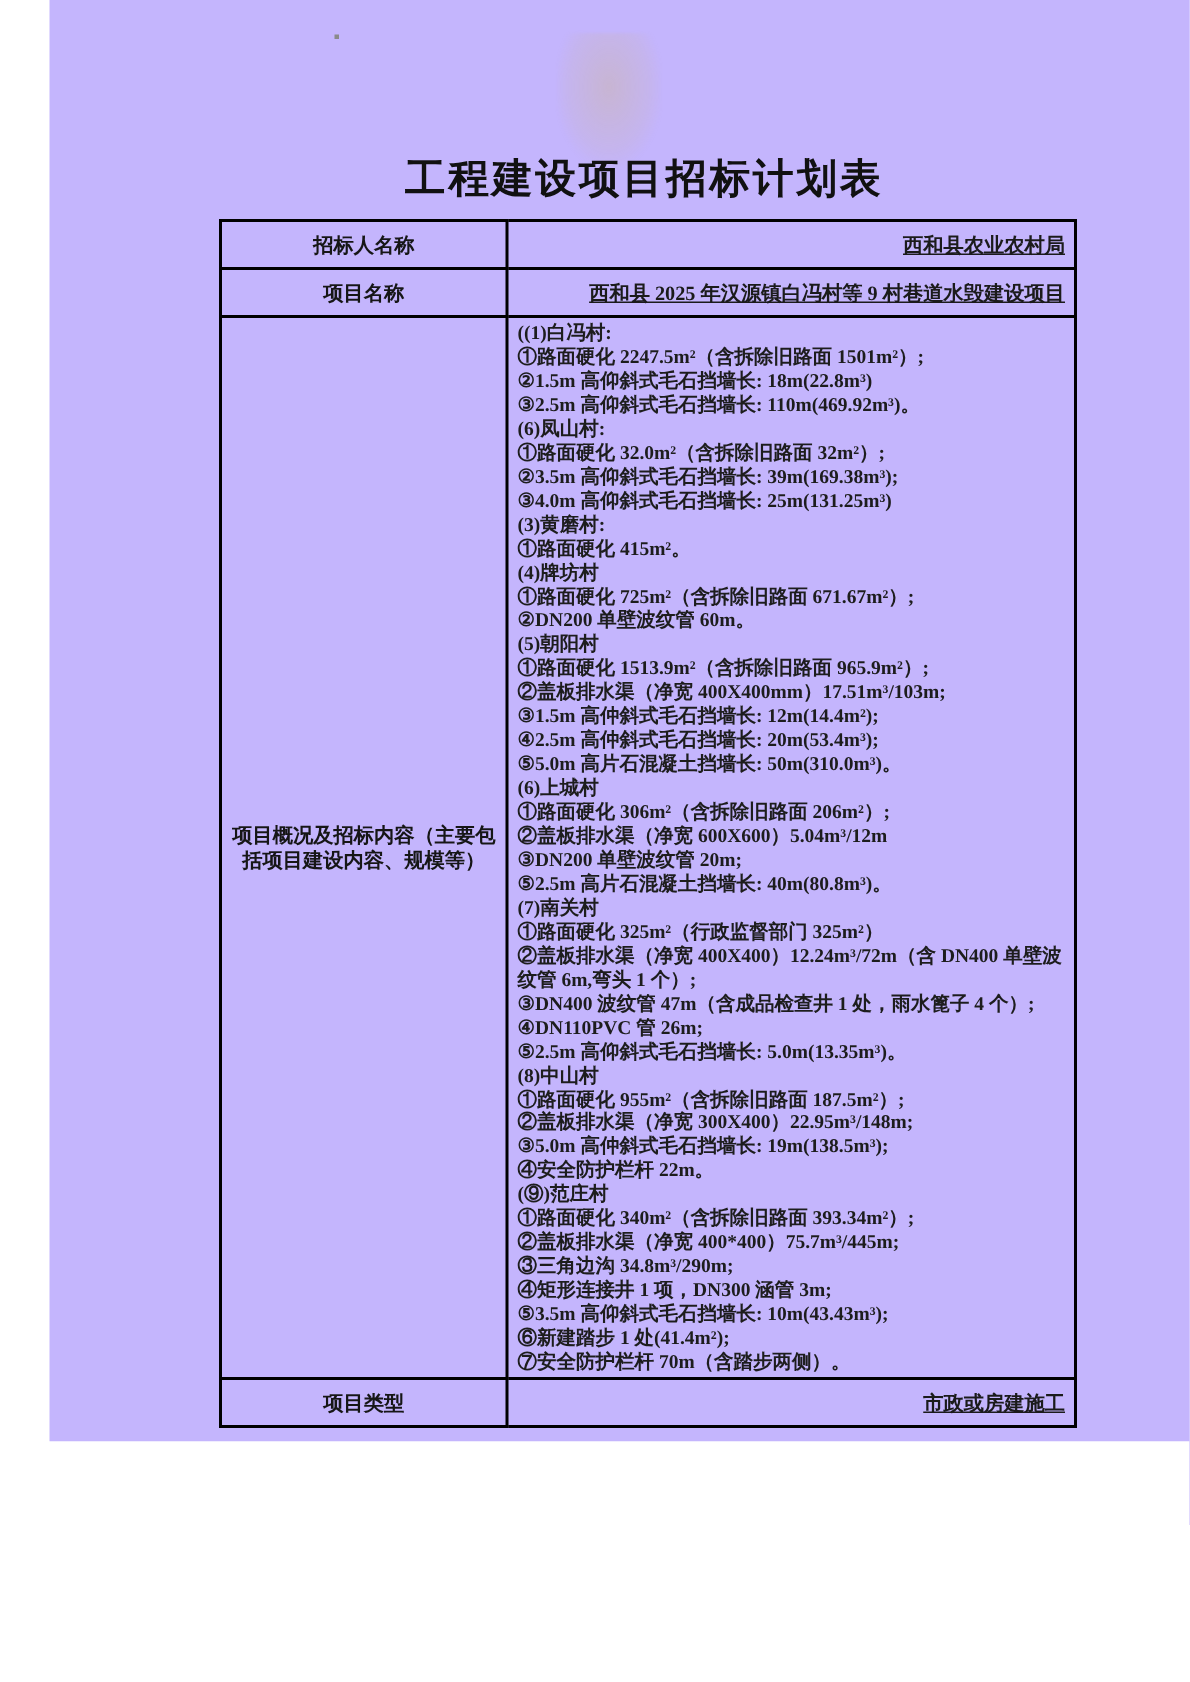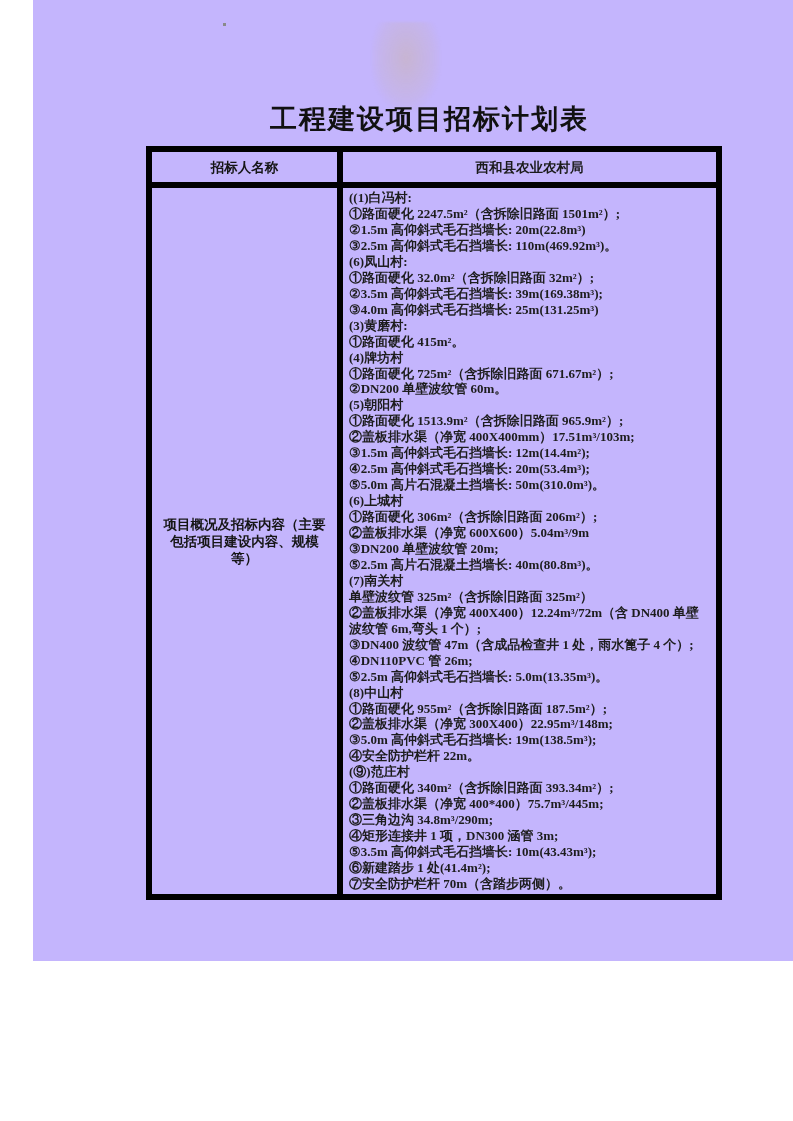--- a/index.html
+++ b/index.html
@@ -26,34 +26,34 @@
     font-size:27px;font-weight:bold;letter-spacing:2px;color:#111;
   }
   table.tender{
     position:absolute;left:113px;top:146px;
     width:570px;
     border-collapse:collapse;table-layout:fixed;
     background:transparent;
   }
   table.tender{border:2px solid #2a2a2a;}
   table.tender td{
-    border:6px solid #000000;
+    border:2px solid #000000;
     padding:2px 6px;
     font-size:13.5px;
     line-height:17px;
     vertical-align:middle;
     overflow-wrap:break-word;
   }
   td.label{
     text-align:center;
     font-weight:bold;
     color:#161616;
   }
   td.value{font-weight:600;}
-  td.value.center{text-align:center;}
+  td.value.center{text-align:right;text-decoration:underline;}
   td.value.left{text-align:left;line-height:18px;padding:2px 6px 2px 8px;}
   tr.r-small td{height:26px;}
   tr.r-info td{height:56px;}
   tr.r-big td{height:702px;}
   tr.r-thick td{border-bottom-width:2px;}
   td.content{
     vertical-align:top;
     padding:3px 6px 3px 8px;
   }
   td.content .lines{
@@ -76,65 +76,73 @@
   <table class="tender">
     <colgroup>
       <col style="width:191px">
       <col style="width:379px">
     </colgroup>
     <tbody>
       <tr class="r-small">
         <td class="label">招标人名称</td>
         <td class="value center">西和县农业农村局</td>
       </tr>
+      <tr class="r-small">
+        <td class="label">项目名称</td>
+        <td class="value center">西和县 2025 年汉源镇白冯村等 9 村巷道水毁建设项目</td>
+      </tr>
       <tr class="r-big">
         <td class="label">项目概况及招标内容（主要包括项目建设内容、规模等）</td>
         <td class="value content">
           <div class="lines">
               <div>((1)白冯村:</div>
               <div>①路面硬化 2247.5m²（含拆除旧路面 1501m²）;</div>
-              <div>②1.5m 高仰斜式毛石挡墙长: 20m(22.8m³)</div>
+              <div>②1.5m 高仰斜式毛石挡墙长: 18m(22.8m³)</div>
               <div>③2.5m 高仰斜式毛石挡墙长: 110m(469.92m³)。</div>
               <div>(6)凤山村:</div>
               <div>①路面硬化 32.0m²（含拆除旧路面 32m²）;</div>
               <div>②3.5m 高仰斜式毛石挡墙长: 39m(169.38m³);</div>
               <div>③4.0m 高仰斜式毛石挡墙长: 25m(131.25m³)</div>
               <div>(3)黄磨村:</div>
               <div>①路面硬化 415m²。</div>
               <div>(4)牌坊村</div>
               <div>①路面硬化 725m²（含拆除旧路面 671.67m²）;</div>
               <div>②DN200 单壁波纹管 60m。</div>
               <div>(5)朝阳村</div>
               <div>①路面硬化 1513.9m²（含拆除旧路面 965.9m²）;</div>
               <div>②盖板排水渠（净宽 400X400mm）17.51m³/103m;</div>
               <div>③1.5m 高仲斜式毛石挡墙长: 12m(14.4m²);</div>
               <div>④2.5m 高仲斜式毛石挡墙长: 20m(53.4m³);</div>
               <div>⑤5.0m 高片石混凝土挡墙长: 50m(310.0m³)。</div>
               <div>(6)上城村</div>
               <div>①路面硬化 306m²（含拆除旧路面 206m²）;</div>
-              <div>②盖板排水渠（净宽 600X600）5.04m³/9m</div>
+              <div>②盖板排水渠（净宽 600X600）5.04m³/12m</div>
               <div>③DN200 单壁波纹管 20m;</div>
               <div>⑤2.5m 高片石混凝土挡墙长: 40m(80.8m³)。</div>
               <div>(7)南关村</div>
-              <div>单壁波纹管 325m²（含拆除旧路面 325m²）</div>
+              <div>①路面硬化 325m²（行政监督部门 325m²）</div>
               <div>②盖板排水渠（净宽 400X400）12.24m³/72m（含 DN400 单壁波纹管 6m,弯头 1 个）;</div>
               <div>③DN400 波纹管 47m（含成品检查井 1 处，雨水篦子 4 个）;</div>
               <div>④DN110PVC 管 26m;</div>
               <div>⑤2.5m 高仰斜式毛石挡墙长: 5.0m(13.35m³)。</div>
               <div>(8)中山村</div>
               <div>①路面硬化 955m²（含拆除旧路面 187.5m²）;</div>
               <div>②盖板排水渠（净宽 300X400）22.95m³/148m;</div>
               <div>③5.0m 高仲斜式毛石挡墙长: 19m(138.5m³);</div>
               <div>④安全防护栏杆 22m。</div>
               <div>(⑨)范庄村</div>
               <div>①路面硬化 340m²（含拆除旧路面 393.34m²）;</div>
               <div>②盖板排水渠（净宽 400*400）75.7m³/445m;</div>
               <div>③三角边沟 34.8m³/290m;</div>
               <div>④矩形连接井 1 项，DN300 涵管 3m;</div>
               <div>⑤3.5m 高仰斜式毛石挡墙长: 10m(43.43m³);</div>
               <div>⑥新建踏步 1 处(41.4m²);</div>
               <div>⑦安全防护栏杆 70m（含踏步两侧）。</div>
             </div>
         </td>
       </tr>
+      <tr class="r-small">
+        <td class="label">项目类型</td>
+        <td class="value center">市政或房建施工</td>
+      </tr>
     </tbody>
   </table>
 </div>
 
 </body></html>

